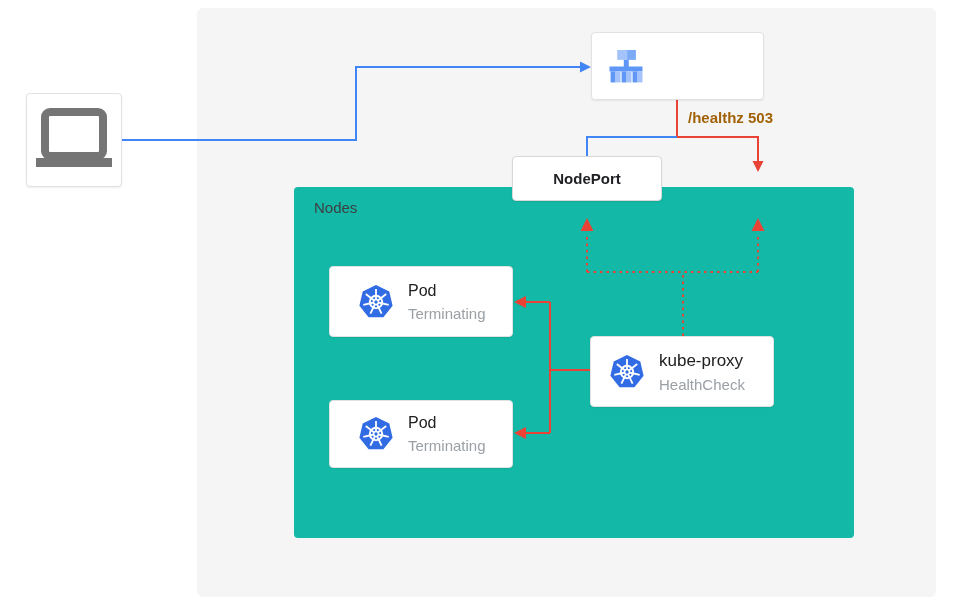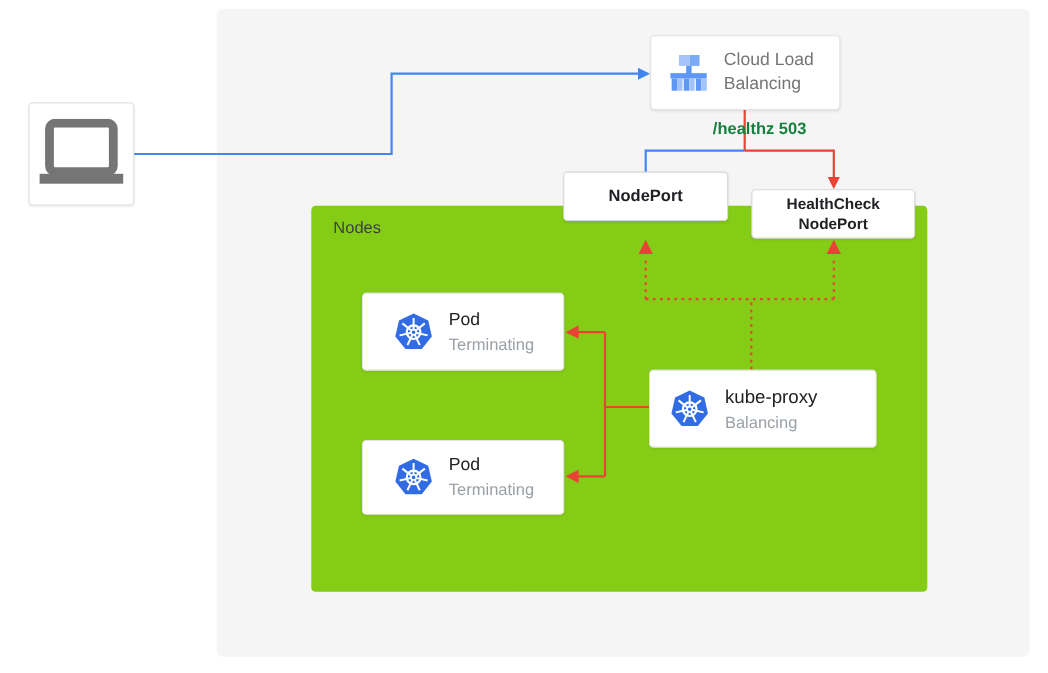--- a/index.html
+++ b/index.html
@@ -1,19 +1,19 @@
 <!DOCTYPE html>
 <html><head>
 <meta charset="utf-8">
 <style>
   html,body{margin:0;padding:0;background:#ffffff;}
   #stage{position:relative;width:953px;height:612px;background:#ffffff;overflow:hidden;
          font-family:"Liberation Sans","DejaVu Sans",sans-serif;}
   .panel{position:absolute;left:197px;top:8px;width:739px;height:589px;background:#F5F5F6;border-radius:6px;}
-  .nodes-container{position:absolute;left:283px;top:187px;width:560px;height:351px;background:#84cc16;border-radius:4px;}
+  .nodes-container{position:absolute;left:294px;top:187px;width:560px;height:351px;background:#14b8a6;border-radius:4px;}
   .nodes-label{position:absolute;left:20px;top:12px;font-size:15px;color:#3C4043;}
   svg.wires{position:absolute;left:0;top:0;pointer-events:none;}
   .blue-line{stroke:#4285F4;stroke-width:2;fill:none;}
   .red-line{stroke:#EA4335;stroke-width:2;fill:none;}
   .red-dotted{stroke:#EA4335;stroke-width:2;fill:none;stroke-dasharray:2.5 4;}
   .blue-fill{fill:#4285F4;}
   .red-fill{fill:#EA4335;}
   .box{position:absolute;background:#ffffff;border:1px solid #E2E2E2;border-radius:4px;
        box-shadow:0 1px 2px rgba(0,0,0,0.07);box-sizing:border-box;}
   .icon-box{display:flex;align-items:center;}
@@ -21,26 +21,26 @@
             font-weight:bold;color:#202124;border-color:#D8D8D8;}
   .nodeport-box{left:512px;top:156px;width:150px;height:45px;font-size:15px;}
   .hc-box{left:683px;top:172px;width:149px;height:45px;font-size:14px;line-height:1.25;}
   .hc-box .wrap{width:104px;}
   .clb-box{left:591px;top:32px;width:173px;height:68px;padding-left:15px;}
   .clb-text{margin-left:13px;width:90px;font-size:16px;line-height:1.35;color:#757575;}
   .laptop-box{left:26px;top:93px;width:96px;height:94px;display:flex;align-items:center;justify-content:center;}
   .pod-box{width:184px;padding-left:28px;}
   .pod1{left:329px;top:266px;height:71px;}
   .pod2{left:329px;top:400px;height:68px;}
-  .kp-box{left:590px;top:336px;width:207px;height:71px;padding-left:18px;}
+  .kp-box{left:590px;top:336px;width:184px;height:71px;padding-left:18px;}
   .node-text{margin-left:14px;}
   .node-title{font-size:16px;color:#212121;}
   .node-sub{font-size:15px;color:#9AA0A6;margin-top:5px;}
   .kp-box .node-title{font-size:17px;}
-  .healthz{position:absolute;left:648px;top:109px;font-size:15px;font-weight:bold;color:#15803d;white-space:nowrap;}
+  .healthz{position:absolute;left:688px;top:109px;font-size:15px;font-weight:bold;color:#a16207;white-space:nowrap;}
 </style>
 </head>
 <body>
 
 <div id="stage">
 
   <div class="panel"></div>
 
   <div class="nodes-container">
     <div class="nodes-label">Nodes</div>
@@ -81,32 +81,28 @@
       <rect x="18" y="0" width="8" height="9" fill="#7BAAF7"></rect>
       <rect x="15" y="9" width="4.5" height="7" fill="#5E97F6"></rect>
       <rect x="2" y="15" width="30" height="4.5" fill="#5E97F6"></rect>
       <rect x="3" y="19.5" width="4.5" height="10" fill="#5E97F6"></rect>
       <rect x="7.5" y="19.5" width="4.5" height="10" fill="#A3C3FA"></rect>
       <rect x="13" y="19.5" width="4.5" height="10" fill="#5E97F6"></rect>
       <rect x="17.5" y="19.5" width="4.5" height="10" fill="#A3C3FA"></rect>
       <rect x="23" y="19.5" width="4.5" height="10" fill="#5E97F6"></rect>
       <rect x="27.5" y="19.5" width="4.5" height="10" fill="#A3C3FA"></rect>
     </svg>
-    <div class="clb-text">Cloud Load Balancing</div>
   </div>
 
   <div class="healthz">/healthz 503</div>
 
   <div class="box port-box nodeport-box">
     <span>NodePort</span>
   </div>
 
-  <div class="box port-box hc-box">
-    <span class="wrap">HealthCheck NodePort</span>
-  </div>
 
   <div class="box icon-box pod-box pod1">
     <svg width="36" height="36" viewBox="0 0 36 36">
       <polygon points="18,1 31.3,7.4 34.6,21.8 25.4,33.3 10.6,33.3 1.4,21.8 4.7,7.4" fill="#326CE5"></polygon>
       <circle cx="18" cy="18" r="6.2" fill="none" stroke="#ffffff" stroke-width="2"></circle>
       <g stroke="#ffffff" stroke-width="1.8">
         <line x1="18" y1="18" x2="18" y2="5"></line>
           <line x1="18" y1="18" x2="28.2" y2="10"></line>
         <line x1="18" y1="18" x2="30.7" y2="20.9"></line>
           <line x1="18" y1="18" x2="23.6" y2="29.7"></line>
@@ -153,17 +149,17 @@
         <line x1="18" y1="18" x2="30.7" y2="20.9"></line>
           <line x1="18" y1="18" x2="23.6" y2="29.7"></line>
         <line x1="18" y1="18" x2="12.4" y2="29.7"></line>
           <line x1="18" y1="18" x2="5.3" y2="20.9"></line>
         <line x1="18" y1="18" x2="7.8" y2="10"></line>
       </g>
       <circle cx="18" cy="18" r="2.4" fill="#326CE5" stroke="#ffffff" stroke-width="1.5"></circle>
     </svg>
     <div class="node-text">
       <div class="node-title">kube-proxy</div>
-      <div class="node-sub">Balancing</div>
+      <div class="node-sub">HealthCheck</div>
     </div>
   </div>
 
 </div>
 
 </body></html>

